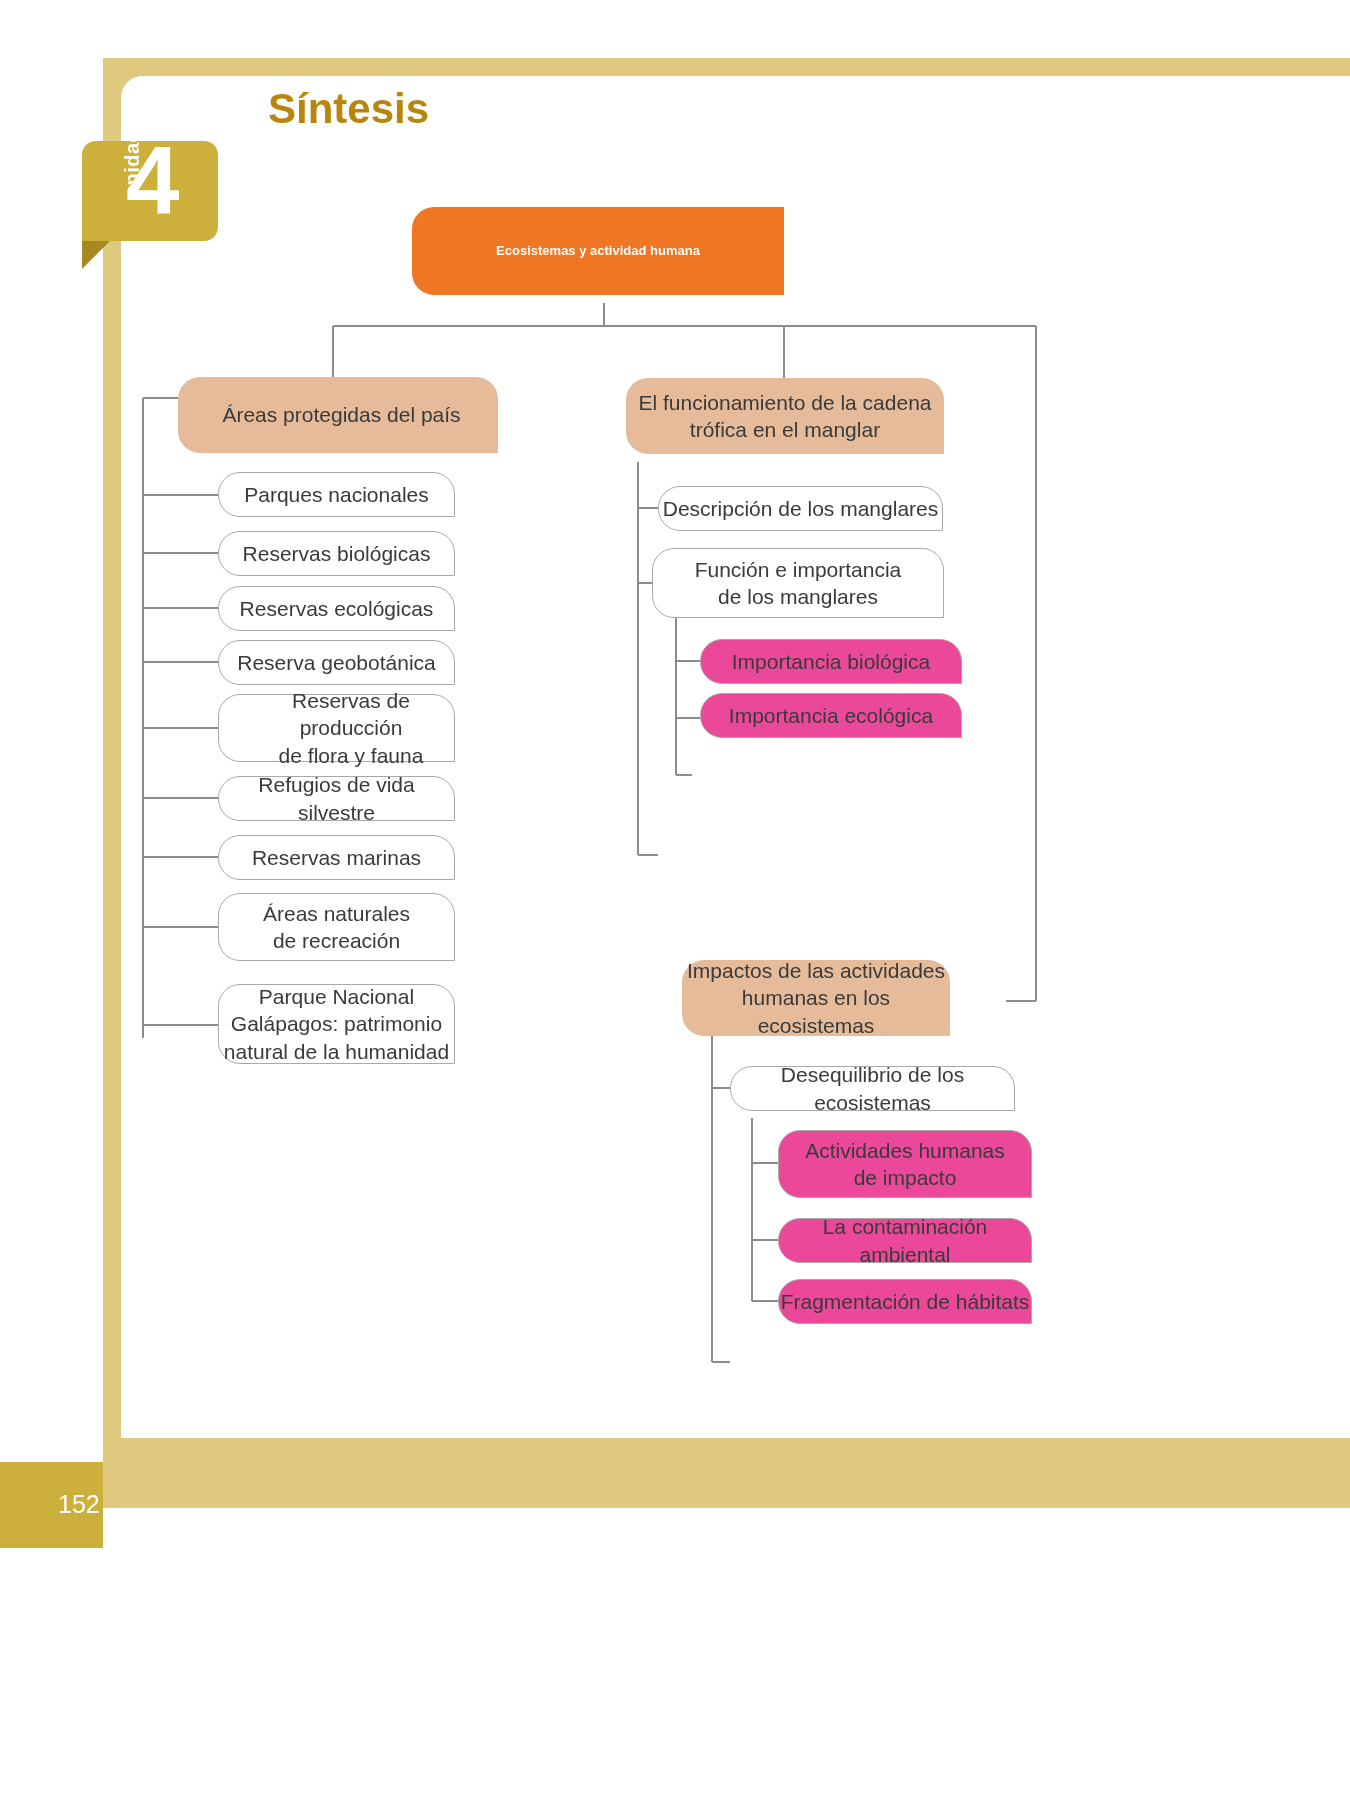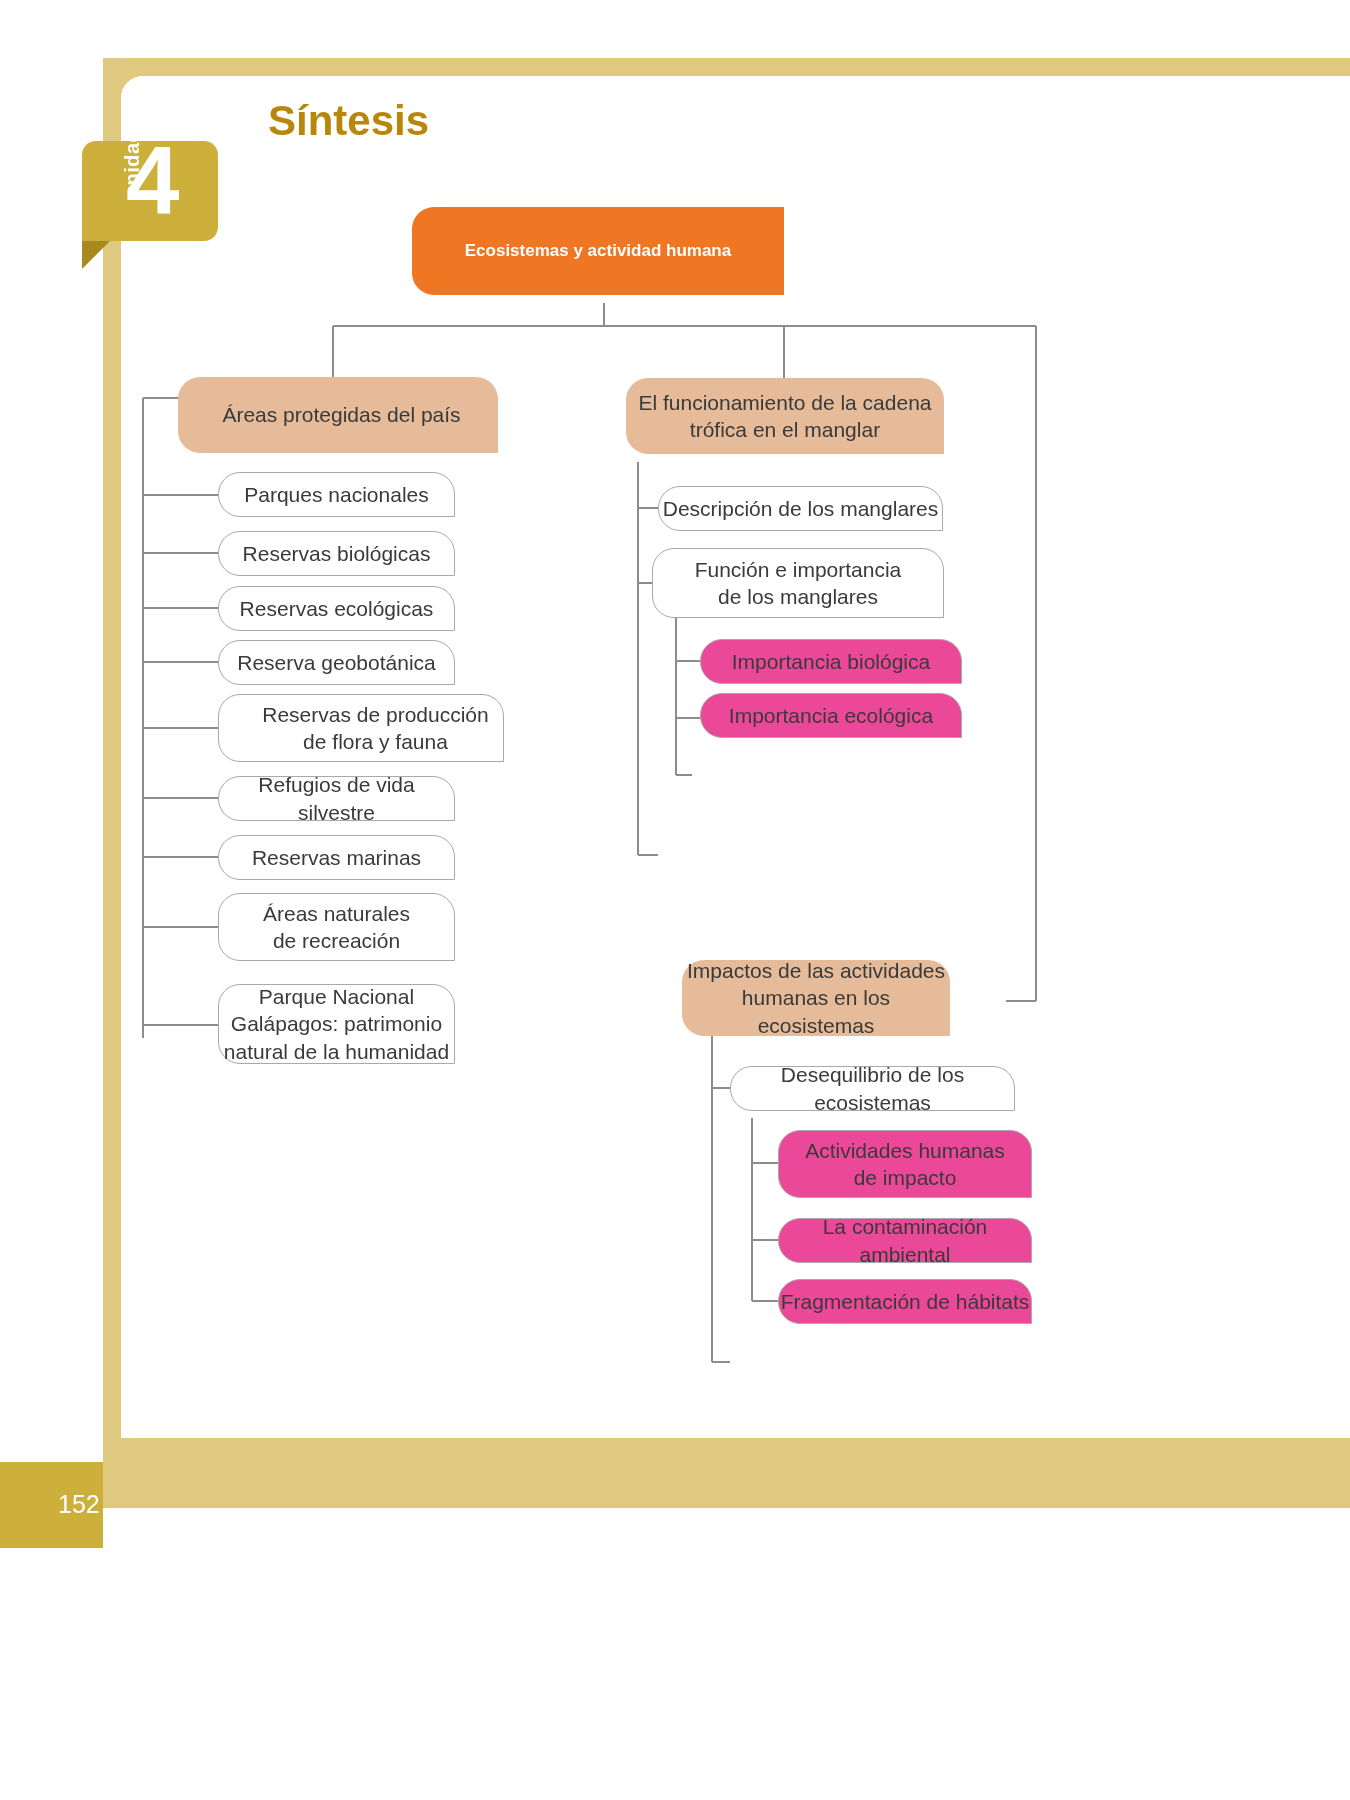--- a/index.html
+++ b/index.html
@@ -68,21 +68,21 @@
     top: 76px;
     width: 480px;
     height: 82px;
     background: #ffffff;
     border-top-left-radius: 22px;
     border-bottom-right-radius: 22px;
   }
   .page-title {
     position: absolute;
     left: 268px;
-    top: 97px;
+    top: 85px;
     font-size: 42px;
     font-weight: bold;
     color: #b8860b;
     letter-spacing: 0px;
   }
 
   
   .unit-badge {
     position: absolute;
     left: 82px;
@@ -166,21 +166,21 @@
     align-items: center;
     justify-content: center;
     text-align: center;
     line-height: 1.3;
   }
 
   
   .node-root {
     background: #ef7622;
     color: #ffffff;
-    font-size: 17px;
+    font-size: 13px;
     font-weight: bold;
     border-top-left-radius: 22px;
     border-bottom-left-radius: 22px;
   }
 
   
   .node-l2 {
     background: #e6bb99;
     color: #3a3a3a;
     font-size: 21px;
@@ -281,21 +281,21 @@
     </svg>
 
     <div class="node node-root" style="left:412px; top:207px; width:372px; height:88px;">Ecosistemas y actividad humana</div>
 
     <div class="node node-l2" style="left:178px; top:377px; width:320px; height:76px;padding-left:7px;">Áreas protegidas del país</div>
 
     <div class="node node-l3" style="left:218px; top:472px; width:237px; height:45px;">Parques nacionales</div>
     <div class="node node-l3" style="left:218px; top:531px; width:237px; height:45px;">Reservas biológicas</div>
     <div class="node node-l3" style="left:218px; top:586px; width:237px; height:45px;">Reservas ecológicas</div>
     <div class="node node-l3" style="left:218px; top:640px; width:237px; height:45px;">Reserva geobotánica</div>
-    <div class="node node-l3" style="left:218px; top:694px; width:286px; height:68px;padding-left:29px;">Reservas de producción<br>de flora y fauna</div>
+    <div class="node node-l3" style="left:218px; top:694px; width:237px; height:68px;padding-left:29px;">Reservas de producción<br>de flora y fauna</div>
     <div class="node node-l3" style="left:218px; top:776px; width:237px; height:45px;">Refugios de vida silvestre</div>
     <div class="node node-l3" style="left:218px; top:835px; width:237px; height:45px;">Reservas marinas</div>
     <div class="node node-l3" style="left:218px; top:893px; width:237px; height:68px;">Áreas naturales<br>de recreación</div>
     <div class="node node-l3" style="left:218px; top:984px; width:237px; height:80px;">Parque Nacional<br>Galápagos: patrimonio<br>natural de la humanidad</div>
 
     <div class="node node-l2" style="left:626px; top:378px; width:318px; height:76px;">El funcionamiento de la cadena<br>trófica en el manglar</div>
 
     <div class="node node-l3" style="left:658px; top:486px; width:285px; height:45px;">Descripción de los manglares</div>
     <div class="node node-l3" style="left:652px; top:548px; width:292px; height:70px;">Función e importancia<br>de los manglares</div>
 

